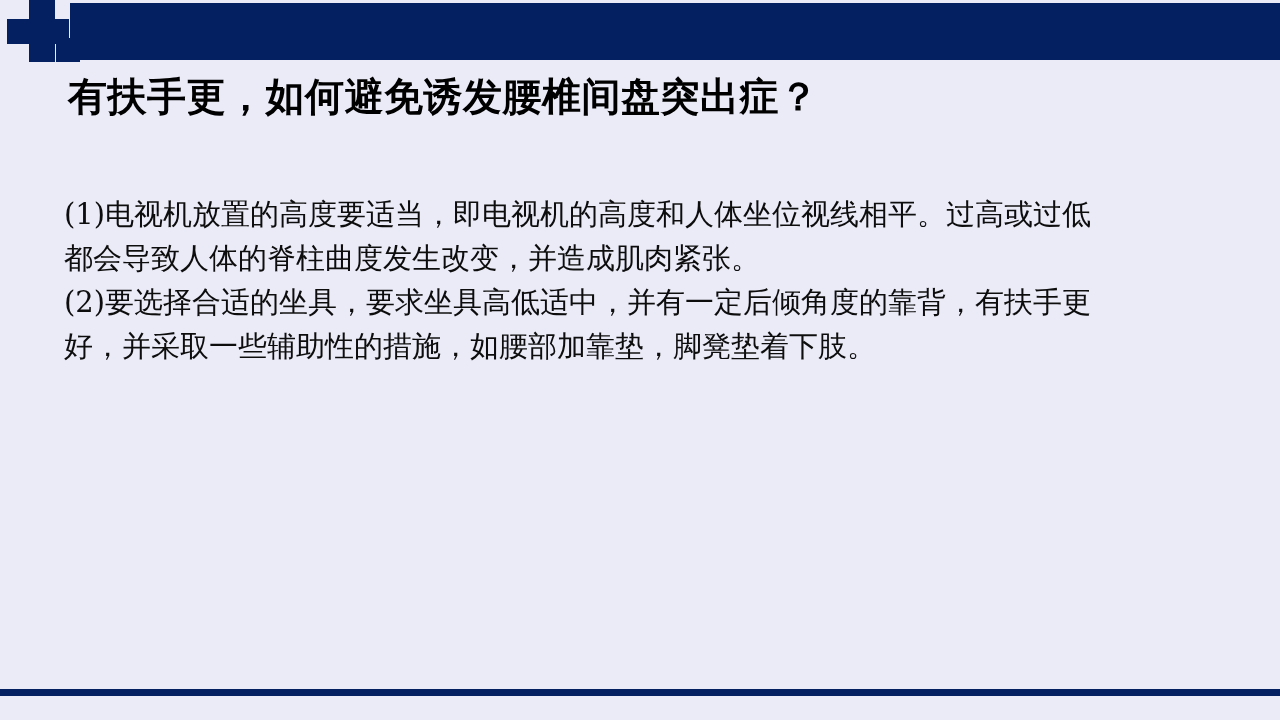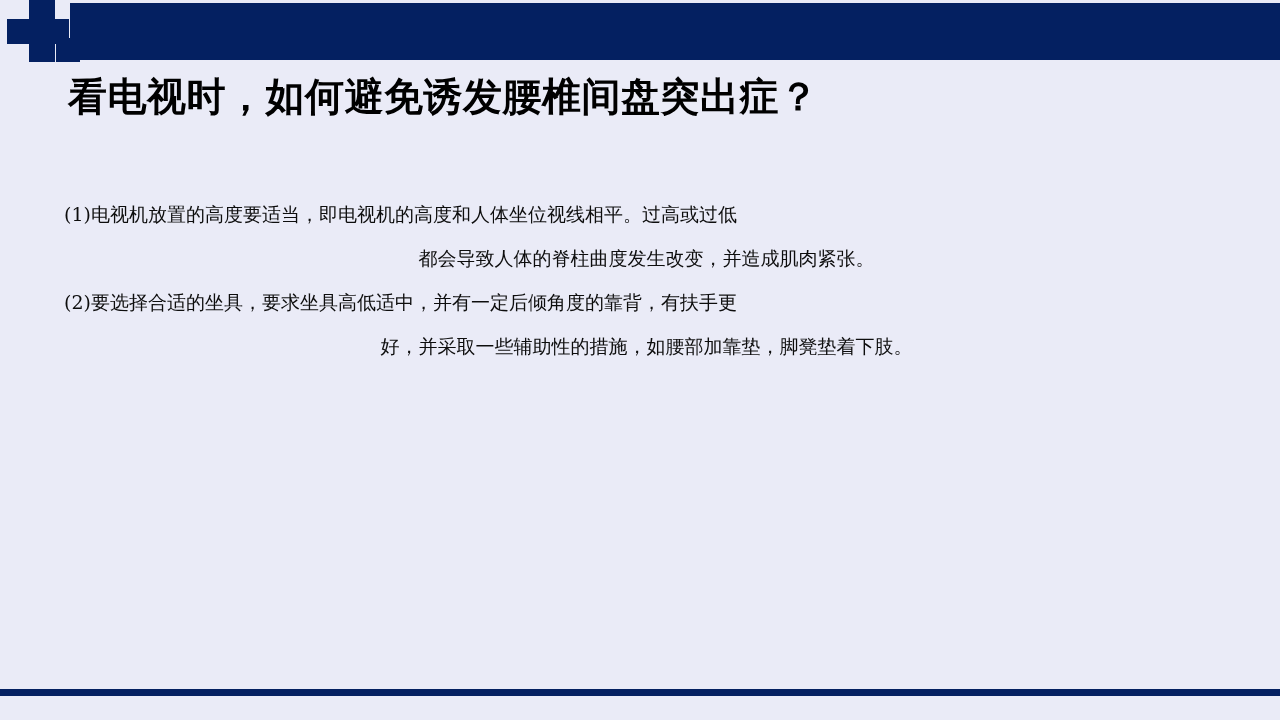--- a/index.html
+++ b/index.html
@@ -82,32 +82,31 @@
     letter-spacing: 0.5px;
     white-space: nowrap;
   }
 
   
   .slide-body {
     position: absolute;
     left: 64px;
     top: 192px;
     width: 1165px;
-    font-size: 19px;
+    font-size: 29px;
     line-height: 44px;
     color: #0d0d0d;
     letter-spacing: 0px;
   }
   .body-line {
     white-space: nowrap;
   }
   .body-line.indent {
     
     text-indent: 0;
-    text-align: center;
   }
 
   
   .bottom-rule {
     position: absolute;
     left: 0px;
     top: 689px;
     width: 1280px;
     height: 7px;
     background: #042061;
@@ -119,21 +118,21 @@
 <div id="slide">
 
   <div class="cross-mark">
     <div class="bar-v"></div>
     <div class="bar-h"></div>
   </div>
 
   <div class="header-band"></div>
   <div class="cross-notch"></div>
 
-  <div class="slide-title">看电视时，如何避免诱发腰椎间盘突出症？</div>
+  <div class="slide-title">有扶手更，如何避免诱发腰椎间盘突出症？</div>
 
   <div class="slide-body">
     <div class="body-line">(1)电视机放置的高度要适当，即电视机的高度和人体坐位视线相平。过高或过低</div>
     <div class="body-line indent">都会导致人体的脊柱曲度发生改变，并造成肌肉紧张。</div>
     <div class="body-line">(2)要选择合适的坐具，要求坐具高低适中，并有一定后倾角度的靠背，有扶手更</div>
     <div class="body-line indent">好，并采取一些辅助性的措施，如腰部加靠垫，脚凳垫着下肢。</div>
   </div>
 
   <div class="bottom-rule"></div>
 

